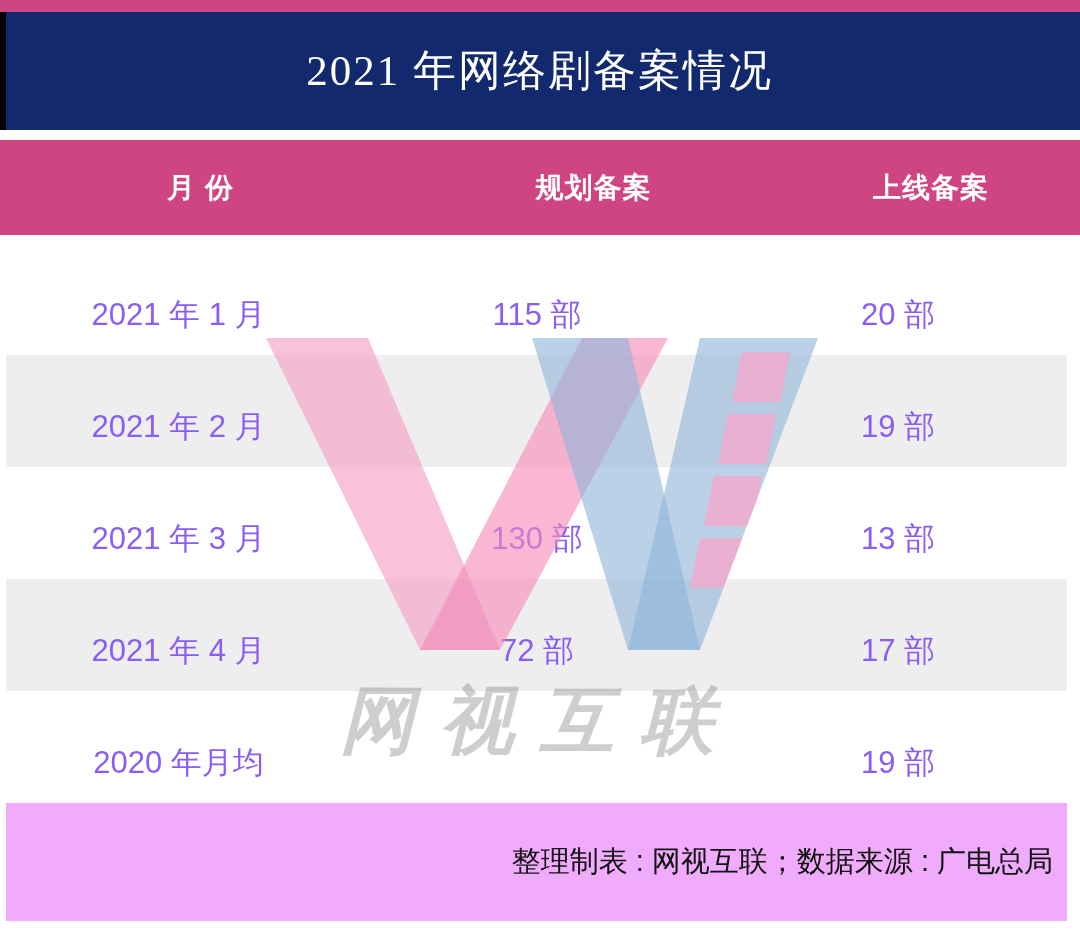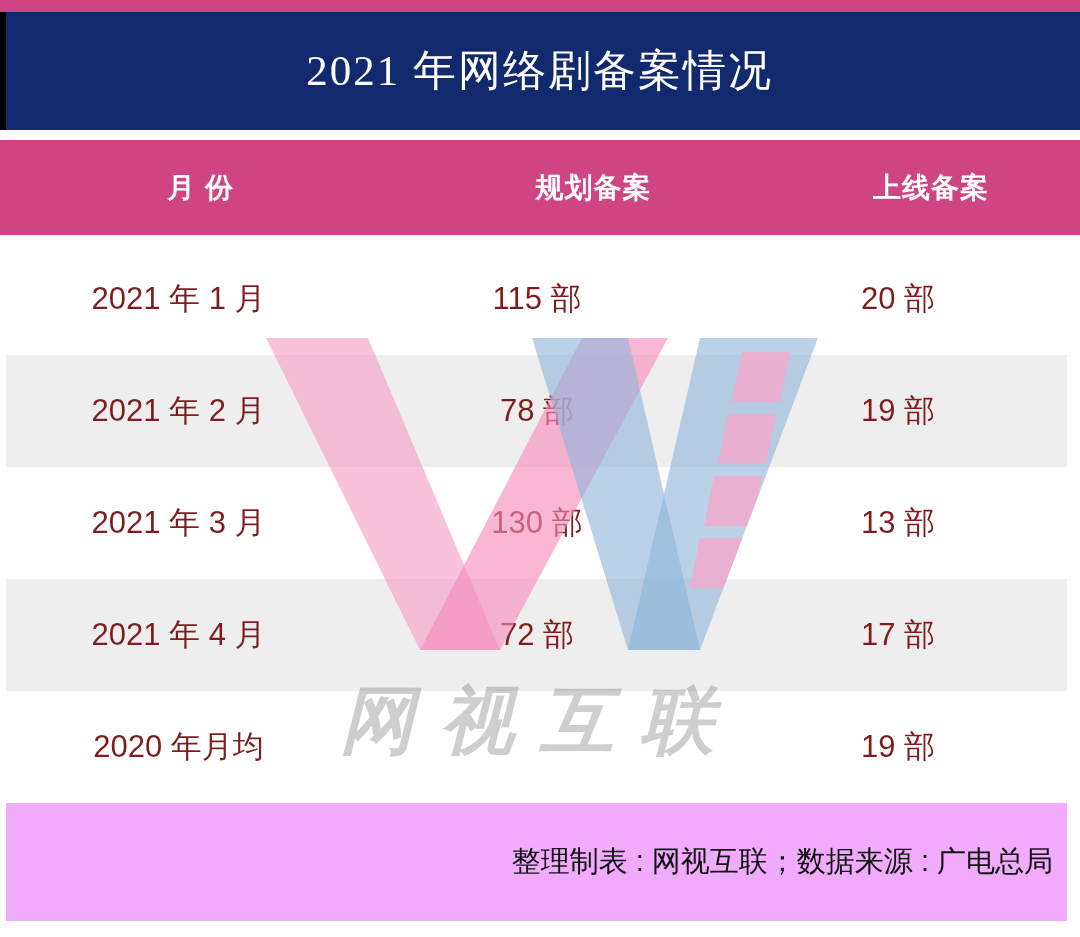--- a/index.html
+++ b/index.html
@@ -111,26 +111,26 @@
     left: 6px;
     top: 0;
     width: 1061px;
     height: 112px;
     background: #eeeeee;
   }
   .row.odd .stripe { background: transparent; }
 
   .cell {
     position: absolute;
-    top: 0;
+    top: 16px;
     height: 112px;
     display: flex;
     align-items: center;
     justify-content: center;
-    color: #7f1d1d;
+    color: #8b5cf6;
     font-size: 31px;
     white-space: nowrap;
   }
   .cell.c1 { left: 0px;   width: 357px; }
   .cell.c2 { left: 362px; width: 350px; }
   .cell.c3 { left: 716px; width: 364px; }
 
   
   .footer-row {
     position: absolute;
@@ -201,21 +201,20 @@
     <div class="row odd">
       <div class="stripe"></div>
       <div class="cell c1">2021 年 1 月</div>
       <div class="cell c2">115 部</div>
       <div class="cell c3">20 部</div>
     </div>
 
     <div class="row even">
       <div class="stripe"></div>
       <div class="cell c1">2021 年 2 月</div>
-      <div class="cell c2">78 部</div>
       <div class="cell c3">19 部</div>
     </div>
 
     <div class="row odd">
       <div class="stripe"></div>
       <div class="cell c1">2021 年 3 月</div>
       <div class="cell c2">130 部</div>
       <div class="cell c3">13 部</div>
     </div>
 

